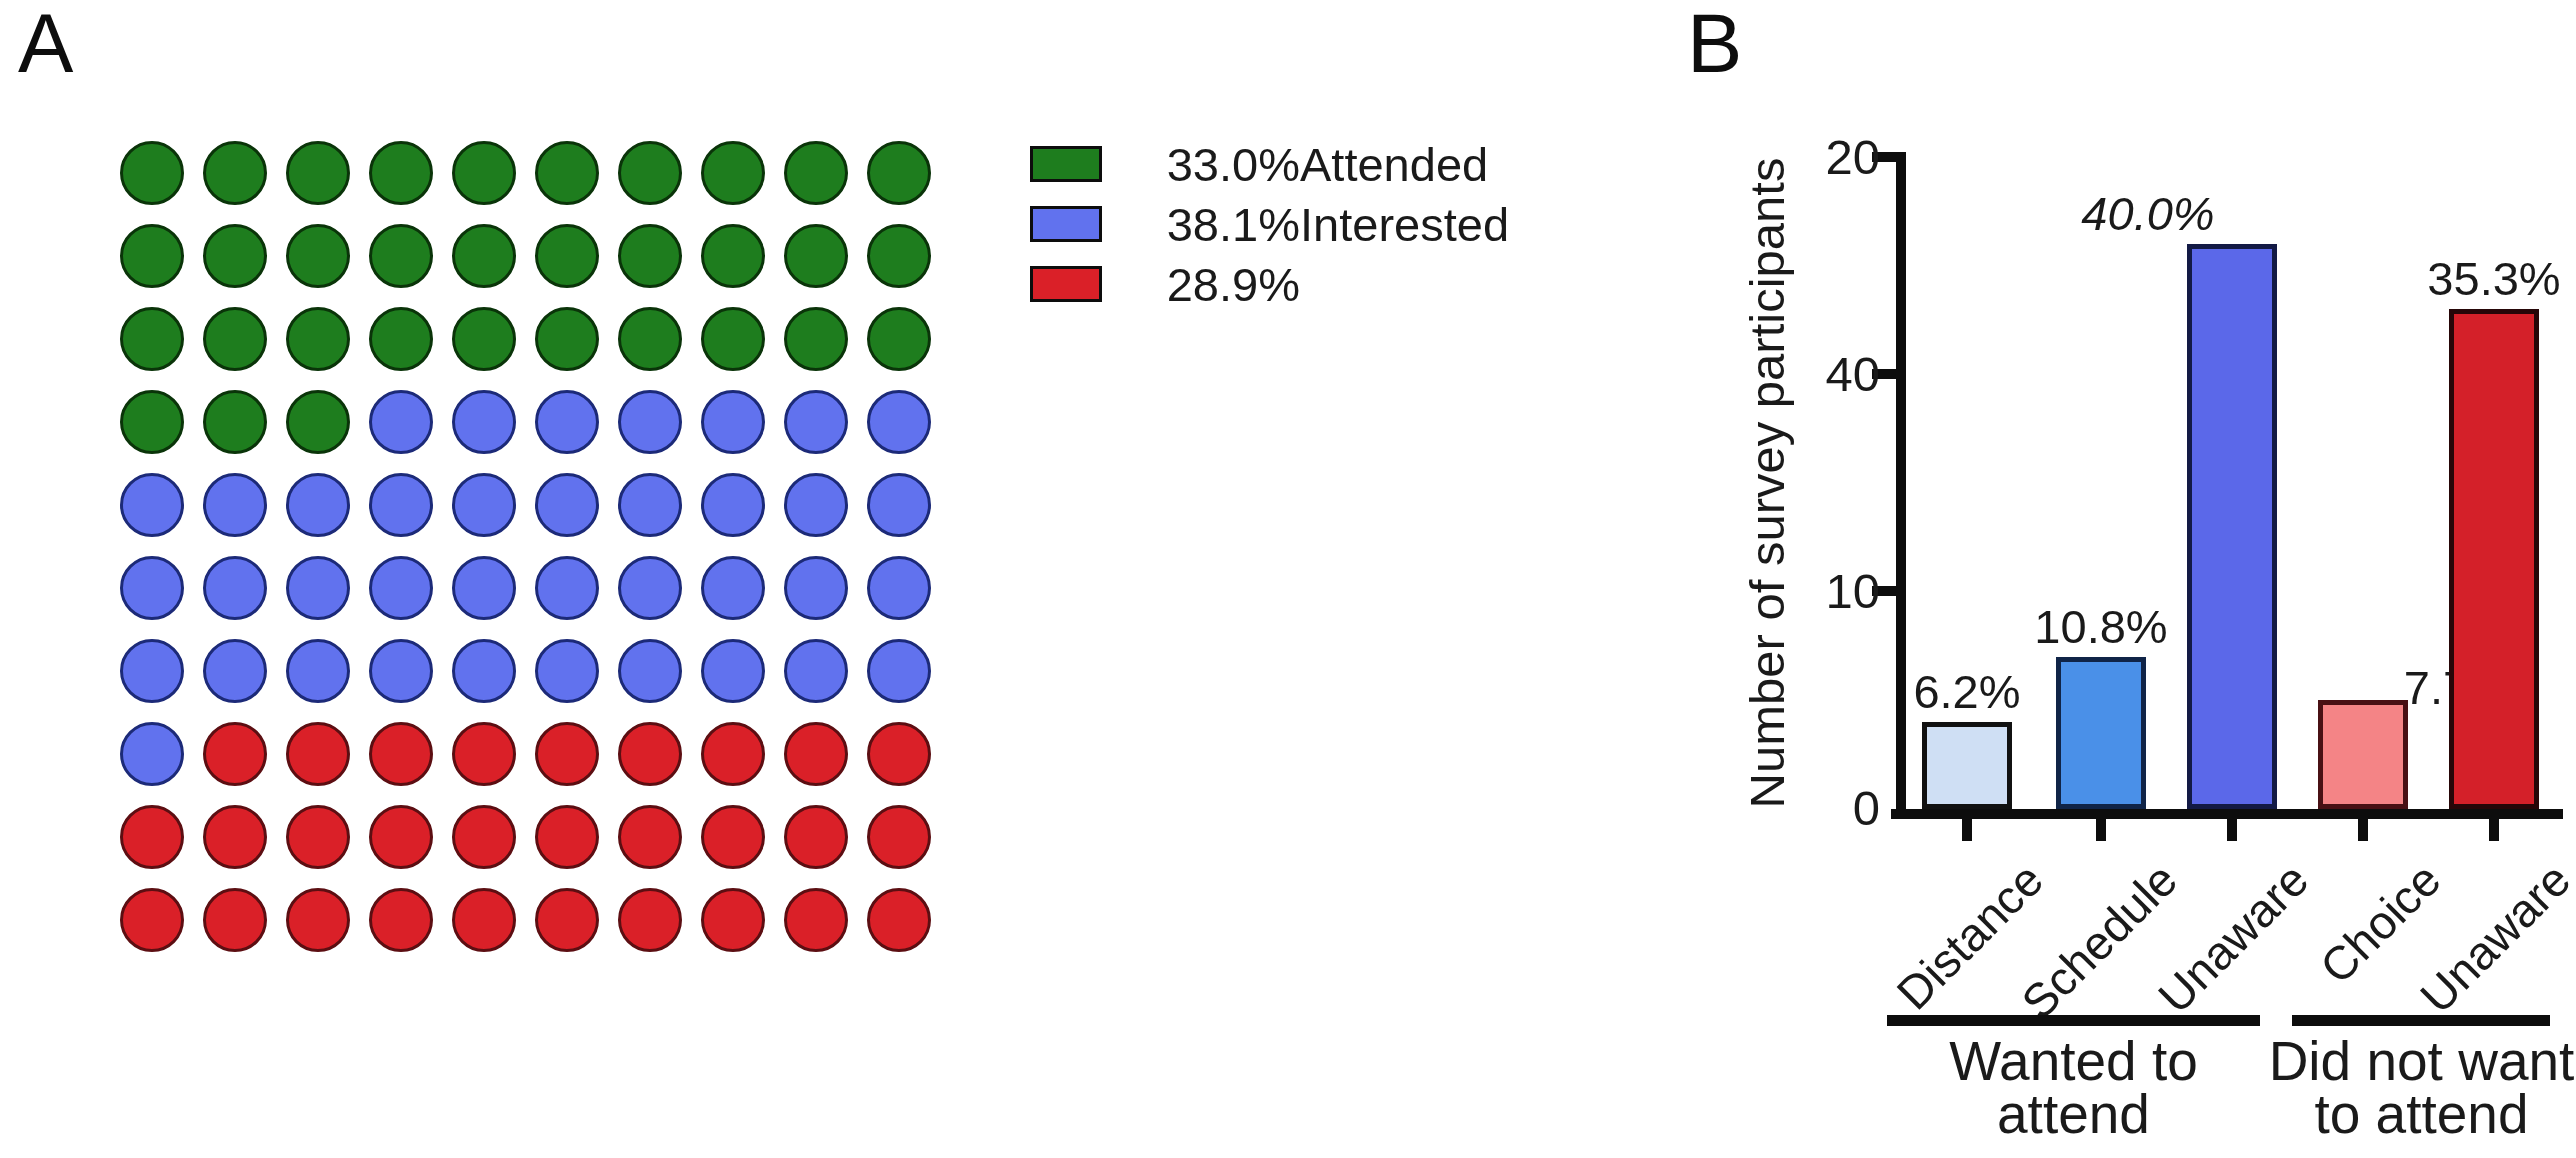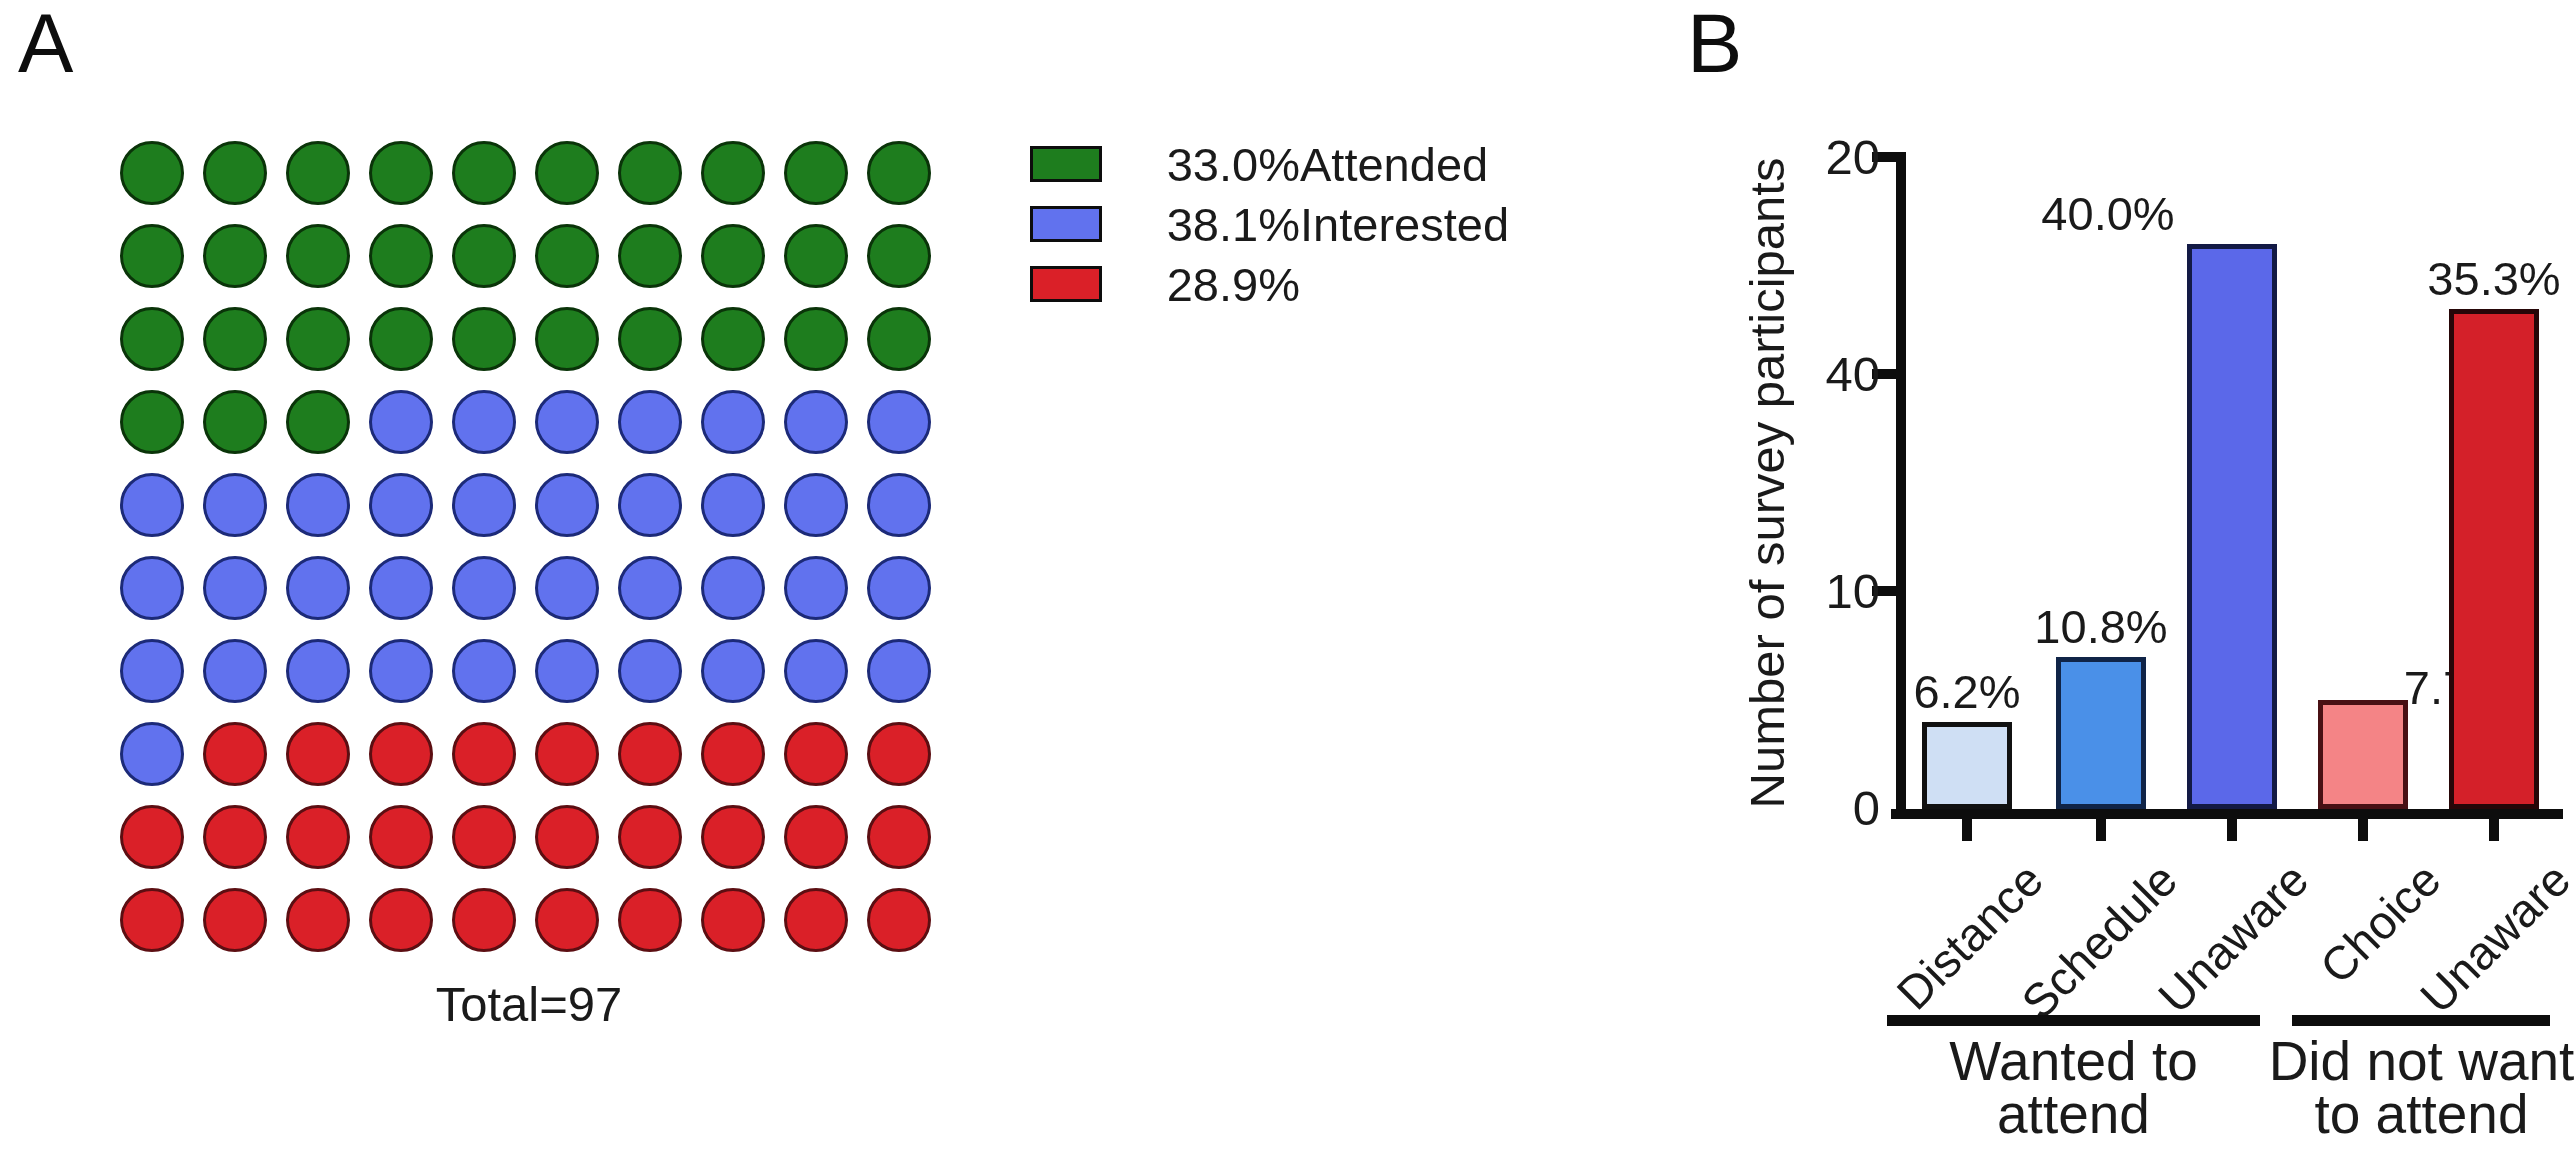--- a/index.html
+++ b/index.html
@@ -143,21 +143,20 @@
         <div class="legend-swatch" style="background: rgb(97, 114, 238);"></div>
         <span class="legend-pct">38.1%</span>
         <span class="legend-label">Interested</span>
       </div>
       <div class="legend-row" style="left: 1030px; top: 266px;">
         <div class="legend-swatch" style="background: rgb(218, 32, 40);"></div>
         <span class="legend-pct">28.9%</span>
       </div>
     </div>
 
-  <div class="abs total-label" style="left:344px;top:976px;">Total=97</div>
 
   <div class="abs panel-letter" style="left:1687px;top:-4.4px;">B</div>
 
   <div class="abs" style="left:1248px;top:457px;">
     <div class="ylab">Number of survey participants</div>
   </div>
 
   <div class="axis-line" style="left:1896px;top:152px;width:10.4px;height:667px;"></div>
 
   <div class="axis-line" style="left:1891px;top:809px;width:672px;height:9.6px;"></div>
@@ -173,21 +172,21 @@
       <div class="bar" style="left: 1922px; top: 722px; width: 90px; height: 87px; background: rgb(207, 223, 244); border-color: rgb(17, 17, 17);"></div>
       <div class="axis-line" style="left: 1962px; top: 813px; width: 10.4px; height: 28px;"></div>
       <div class="pct-label" style="left: 1819px; top: 664px;">6.2%</div>
       <div class="xlab" style="right: 561px;">Distance</div>
       <div class="bar" style="left: 2056px; top: 657px; width: 90px; height: 152px; background: rgb(74, 144, 232); border-color: rgb(16, 36, 71);"></div>
       <div class="axis-line" style="left: 2096px; top: 813px; width: 10.4px; height: 28px;"></div>
       <div class="pct-label" style="left: 1953px; top: 599px;">10.8%</div>
       <div class="xlab" style="right: 427px;">Schedule</div>
       <div class="bar" style="left: 2187px; top: 244px; width: 90px; height: 565px; background: rgb(91, 104, 233); border-color: rgb(19, 26, 69);"></div>
       <div class="axis-line" style="left: 2227px; top: 813px; width: 10.4px; height: 28px;"></div>
-      <div class="pct-label" style="left: 1960px; top: 186px;">40.0%</div>
+      <div class="pct-label" style="left: 2000px; top: 186px; font-style: italic;">40.0%</div>
       <div class="xlab" style="right: 296px;">Unaware</div>
       <div class="bar" style="left: 2318px; top: 700px; width: 90px; height: 109px; background: rgb(244, 132, 134); border-color: rgb(72, 16, 20);"></div>
       <div class="axis-line" style="left: 2358px; top: 813px; width: 10.4px; height: 28px;"></div>
       <div class="pct-label" style="left: 2215px; top: 660px; text-align: right;">7.7%</div>
       <div class="xlab" style="right: 164px;">Choice</div>
       <div class="bar" style="left: 2449px; top: 309px; width: 90px; height: 500px; background: rgb(212, 32, 41); border-color: rgb(38, 6, 8);"></div>
       <div class="axis-line" style="left: 2489px; top: 813px; width: 10.4px; height: 28px;"></div>
       <div class="pct-label" style="left: 2346px; top: 251px;">35.3%</div>
       <div class="xlab" style="right: 34px;">Unaware</div>
     </div>

